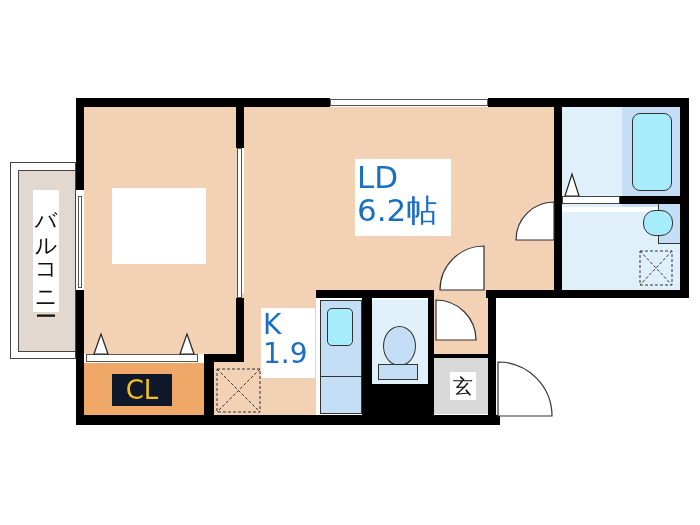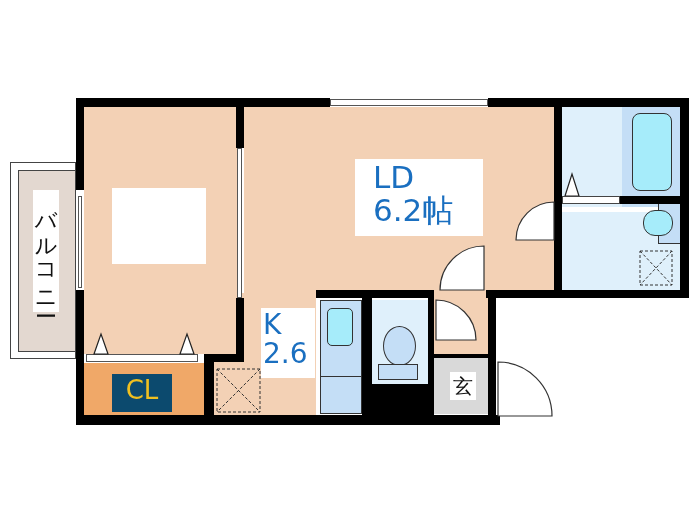--- a/index.html
+++ b/index.html
@@ -14,21 +14,21 @@
 <div class="abs" style="left:10px;top:162px;width:66px;height:197px;border:1.5px solid #444;background:#fff;"></div>
 <div class="abs" style="left:18px;top:170px;width:58px;height:182px;border:1.5px solid #444;background:#e3d8d0;"></div>
 <div class="abs" style="left:33px;top:190px;width:26px;height:122px;background:#fff;color:#111;font-size:22px;writing-mode:vertical-rl;display:flex;align-items:center;justify-content:center;letter-spacing:2px;">バルコニー</div>
 
 <div class="abs" style="left:84px;top:107px;width:153px;height:247px;background:#f3d1b5;"></div>
 <div class="abs" style="left:244px;top:107px;width:310px;height:186px;background:#f3d1b5;"></div>
 <div class="abs" style="left:212px;top:293px;width:104px;height:122px;background:#f3d1b5;"></div>
 <div class="abs" style="left:432px;top:293px;width:56px;height:62px;background:#f3d1b5;"></div>
 
 <div class="abs" style="left:84px;top:363px;width:120px;height:52px;background:#f0a868;"></div>
-<div class="abs" style="left:112px;top:374px;width:60px;height:38px;background:#0c4a6e;color:#f0c020;font-size:26px;text-align:center;line-height:32px;">CL</div>
+<div class="abs" style="left:112px;top:374px;width:60px;height:32px;background:#0f172a;color:#f0c020;font-size:26px;text-align:center;line-height:32px;">CL</div>
 <div class="abs" style="left:86px;top:354px;width:112px;height:8px;background:#fff;border:1px solid #555;"></div>
 <svg class="abs" style="left:84px;top:330px;" width="120" height="30">
     <polygon points="10,24 17,4 24,24" fill="#fff" stroke="#222" stroke-width="1.2"></polygon>
     <polygon points="96,24 103,4 110,24" fill="#fff" stroke="#222" stroke-width="1.2"></polygon>
   </svg>
 
 <div class="abs" style="left:562px;top:107px;width:60px;height:100px;background:#dff0fb;"></div>
 <div class="abs" style="left:622px;top:107px;width:58px;height:100px;background:#c4def6;"></div>
 <div class="abs" style="left:632px;top:113px;width:40px;height:78px;background:#a6ecfa;border:1.5px solid #333;border-radius:8px;"></div>
 <div class="abs" style="left:562px;top:212px;width:118px;height:78px;background:#dff0fb;"></div>
@@ -93,20 +93,20 @@
   </svg>
 <svg class="abs" style="left:434px;top:298px;" width="44" height="44">
     <path d="M2,2 A40,40 0 0 1 42,42 L2,42 Z" fill="#fff" stroke="#333" stroke-width="1.2"></path>
   </svg>
 <svg class="abs" style="left:496px;top:360px;" width="58" height="60">
     <path d="M2,2 A54,54 0 0 1 56,56 L2,56 Z" fill="#fff" stroke="#333" stroke-width="1.2"></path>
   </svg>
 
 <div class="label" style="left:112px;top:188px;width:90px;height:72px;font-size:31px;padding:2px 2px;">
 </div>
-<div class="label" style="left:355px;top:159px;width:92px;height:73px;font-size:31px;padding:2px 18px;">
+<div class="label" style="left:355px;top:159px;width:92px;height:73px;font-size:31px;padding:2px 2px;">
   <div>LD</div>
   <div>6.2帖</div>
 </div>
 <div class="label" style="left:261px;top:308px;width:50px;height:66px;font-size:28px;padding:2px 2px;">
   <div>K</div>
-  <div>2.6</div>
+  <div>1.9</div>
 </div>
 
 </body></html>

